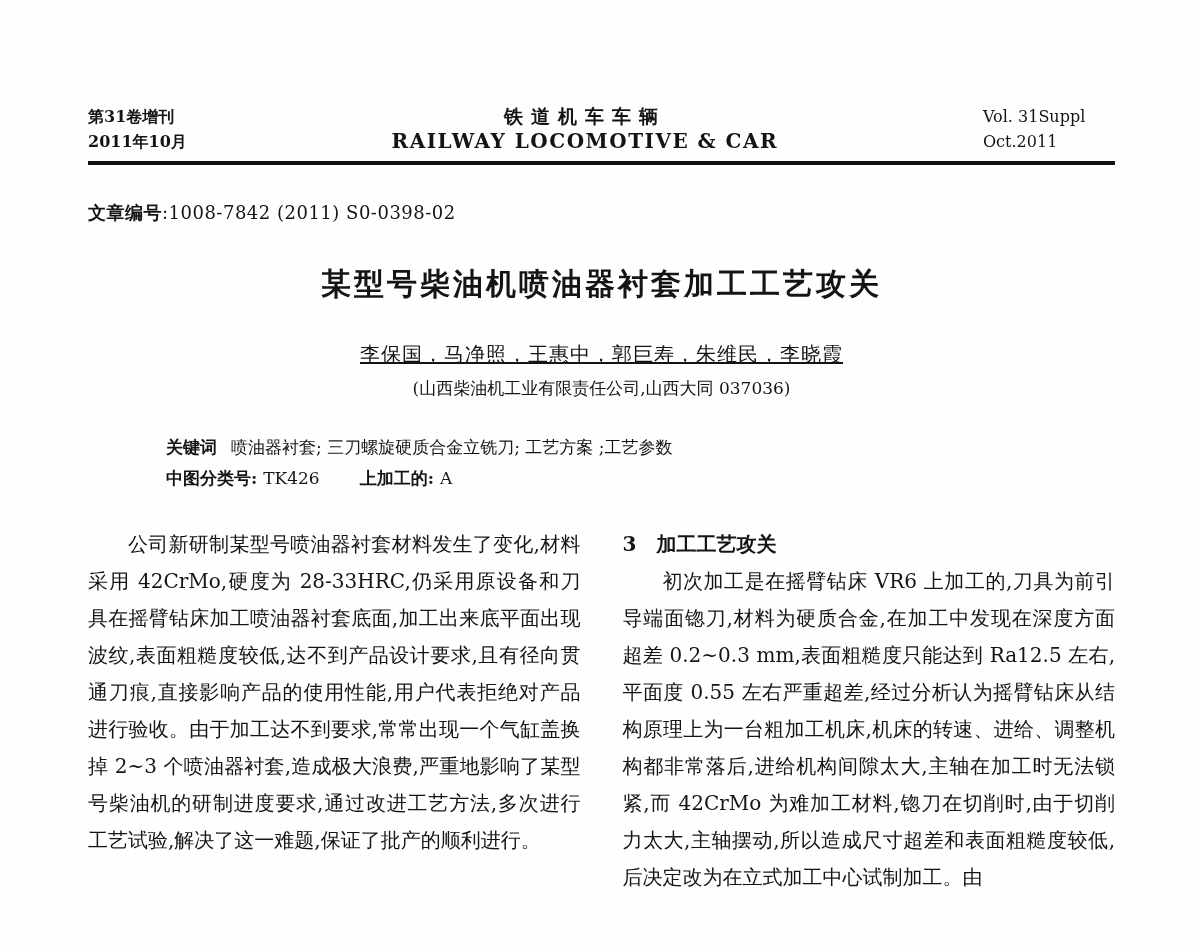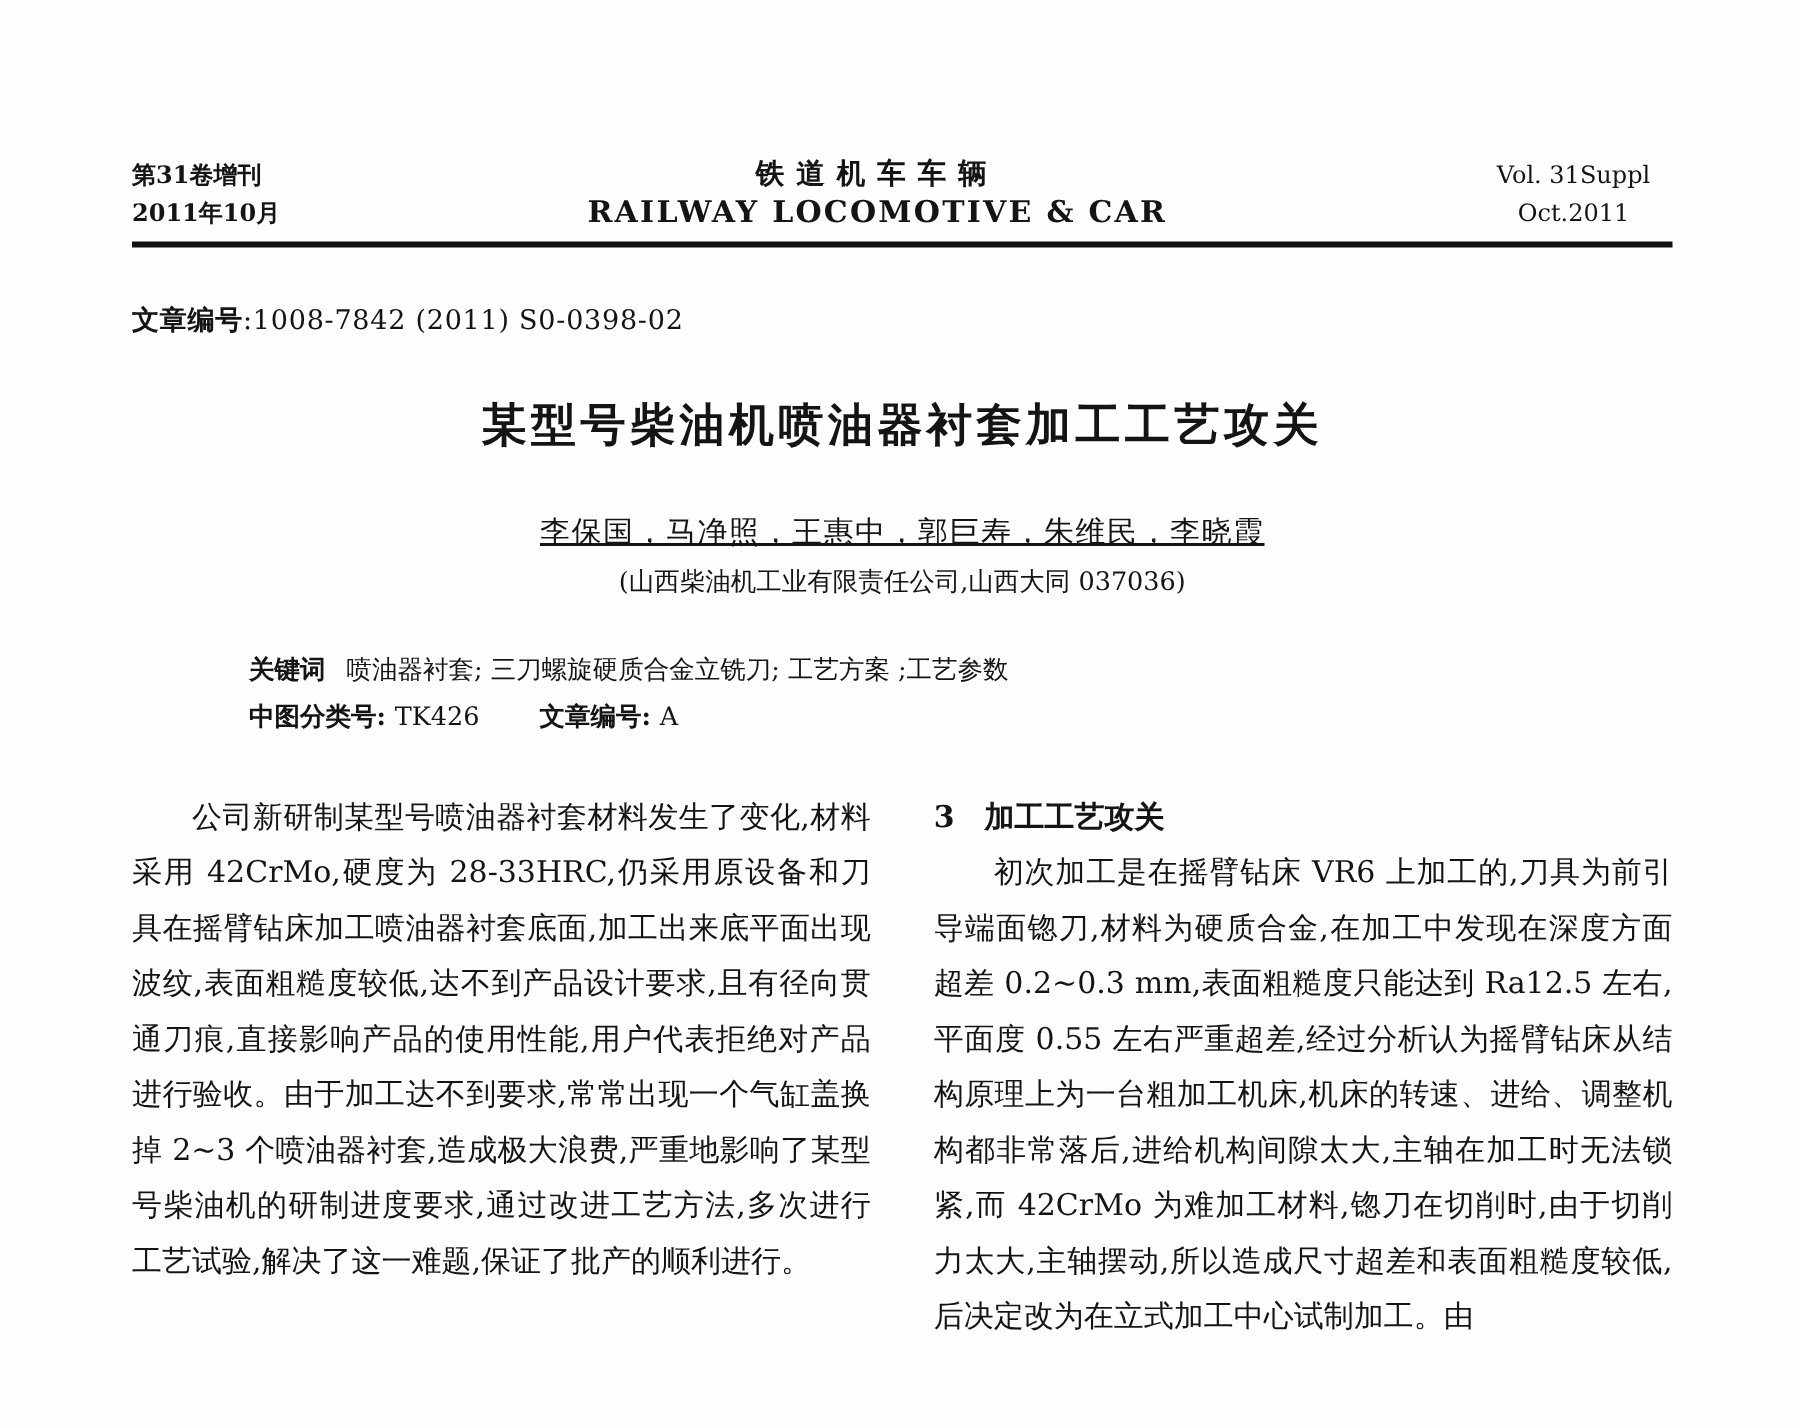--- a/index.html
+++ b/index.html
@@ -46,21 +46,21 @@
     font-weight: bold;
     letter-spacing: 1.5px;
     line-height: 25px;
   }
   .jh-right {
     font-size: 16px;
     line-height: 25px;
   }
   .jh-row {
     display: flex;
-    justify-content: center;
+    justify-content: flex-start;
     width: 132px;
   }
   .rule {
     margin-top: 7px;
     height: 4px;
     background: #121212;
   }
   
   .article-no {
     margin-top: 36px;
@@ -161,21 +161,21 @@
 
   <h1 class="title">某型号柴油机喷油器衬套加工工艺攻关</h1>
   <div class="authors">李保国，马净照，王惠中，郭巨寿，朱维民，李晓霞</div>
   <div class="affiliation">(山西柴油机工业有限责任公司,山西大同 037036)</div>
 
   <div class="abstract-block">
     <p>
       <span class="bold lbl-gap">关键词</span><span>喷油器衬套; 三刀螺旋硬质合金立铣刀; 工艺方案 ;工艺参数</span>
     </p>
     <p>
-      <span class="bold">中图分类号: </span><span class="val-gap">TK426</span><span class="bold">文章编号: </span><span>A</span>
+      <span class="bold">中图分类号: </span><span class="val-gap">TK426</span><span class="bold">上加工的: </span><span>A</span>
     </p>
   </div>
 
   <div class="columns">
     <div class="col">
       <p>公司新研制某型号喷油器衬套材料发生了变化,材料采用 42CrMo,硬度为 28-33HRC,仍采用原设备和刀具在摇臂钻床加工喷油器衬套底面,加工出来底平面出现波纹,表面粗糙度较低,达不到产品设计要求,且有径向贯通刀痕,直接影响产品的使用性能,用户代表拒绝对产品进行验收。由于加工达不到要求,常常出现一个气缸盖换掉 2~3 个喷油器衬套,造成极大浪费,严重地影响了某型号柴油机的研制进度要求,通过改进工艺方法,多次进行工艺试验,解决了这一难题,保证了批产的顺利进行。</p>
     </div>
     <div class="col">
       <div class="section-heading">3　加工工艺攻关</div>
       <p>初次加工是在摇臂钻床 VR6 上加工的,刀具为前引导端面锪刀,材料为硬质合金,在加工中发现在深度方面超差 0.2~0.3 mm,表面粗糙度只能达到 Ra12.5 左右,平面度 0.55 左右严重超差,经过分析认为摇臂钻床从结构原理上为一台粗加工机床,机床的转速、进给、调整机构都非常落后,进给机构间隙太大,主轴在加工时无法锁紧,而 42CrMo 为难加工材料,锪刀在切削时,由于切削力太大,主轴摆动,所以造成尺寸超差和表面粗糙度较低,后决定改为在立式加工中心试制加工。由</p>

